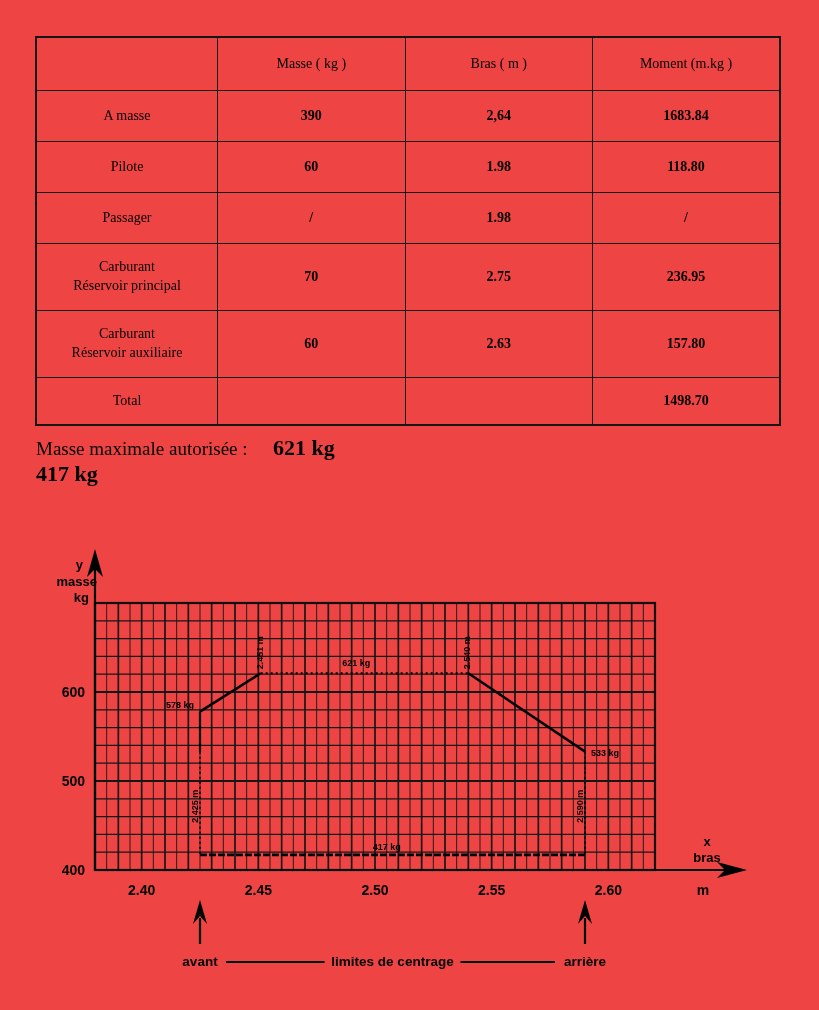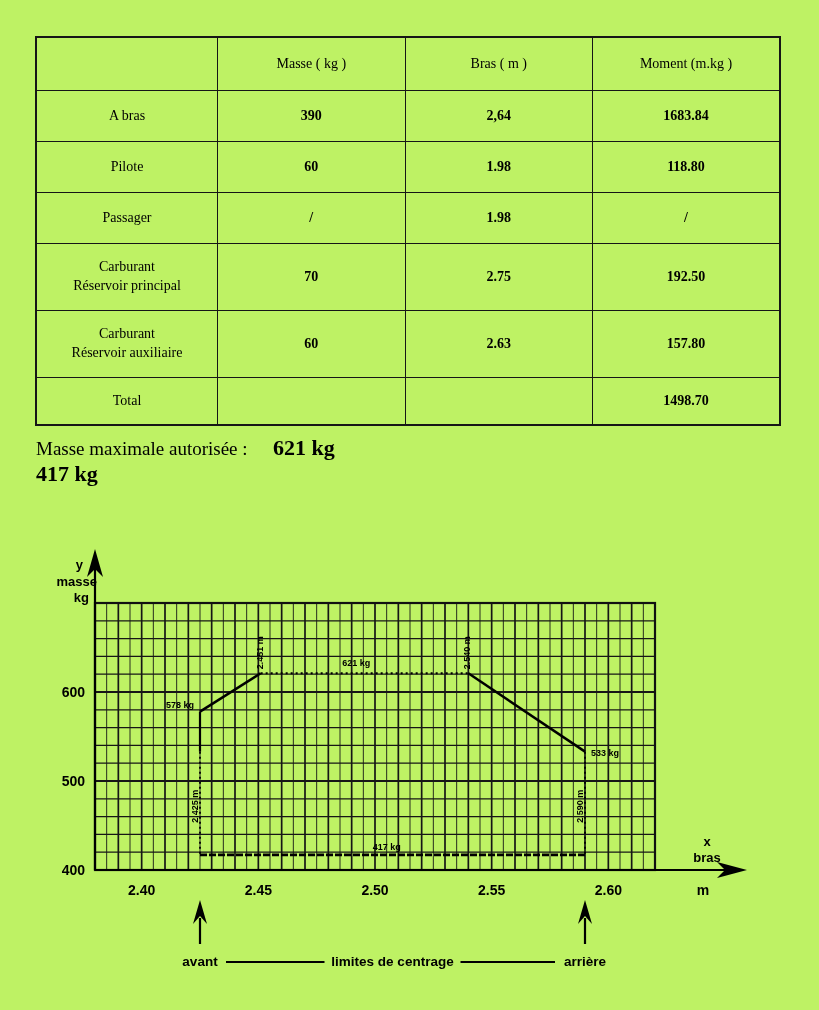--- a/index.html
+++ b/index.html
@@ -1,16 +1,16 @@
 <!DOCTYPE html>
 <html><head>
 <meta charset="utf-8">
 <style>
   html,body{margin:0;padding:0;background:#fff;}
-  .page{position:relative;width:819px;height:1010px;background:#bef264;color:#000;
+  .page{position:relative;width:819px;height:1010px;background:#ef4444;color:#000;
         font-family:"Liberation Serif", serif;overflow:hidden;}
 
   
   table.wb{position:absolute;left:35px;top:36px;width:746px;border-collapse:collapse;
            table-layout:fixed;border:2.5px solid #161616;}
   table.wb th, table.wb td{border:1.7px solid #161616;text-align:center;vertical-align:middle;
            font-size:14px;padding:0;}
   table.wb th{font-weight:normal;height:52px;}
   tbody tr:nth-child(1) td, tbody tr:nth-child(2) td, tbody tr:nth-child(3) td{height:50px;}
   tbody tr:nth-child(4) td, tbody tr:nth-child(5) td{height:66px;}
@@ -47,21 +47,21 @@
       <tr>
         <th></th>
         <th>Masse ( kg )</th>
         <th>Bras ( m )</th>
         <th>Moment (m.kg )</th>
       </tr>
     </thead>
     <tbody>
       <tr>
         <td class="lbl">
-            <div>A bras</div>
+            <div>A masse</div>
             <div></div>
           </td>
         <td class="val">390</td>
         <td class="val">2,64</td>
         <td class="val">1683.84</td>
       </tr>
       <tr>
         <td class="lbl">
             <div>Pilote</div>
             <div></div>
@@ -79,21 +79,21 @@
         <td class="val">1.98</td>
         <td class="val">/</td>
       </tr>
       <tr>
         <td class="lbl">
             <div>Carburant</div>
             <div>Réservoir principal</div>
           </td>
         <td class="val">70</td>
         <td class="val">2.75</td>
-        <td class="val">192.50</td>
+        <td class="val">236.95</td>
       </tr>
       <tr>
         <td class="lbl">
             <div>Carburant</div>
             <div>Réservoir auxiliaire</div>
           </td>
         <td class="val">60</td>
         <td class="val">2.63</td>
         <td class="val">157.80</td>
       </tr>

